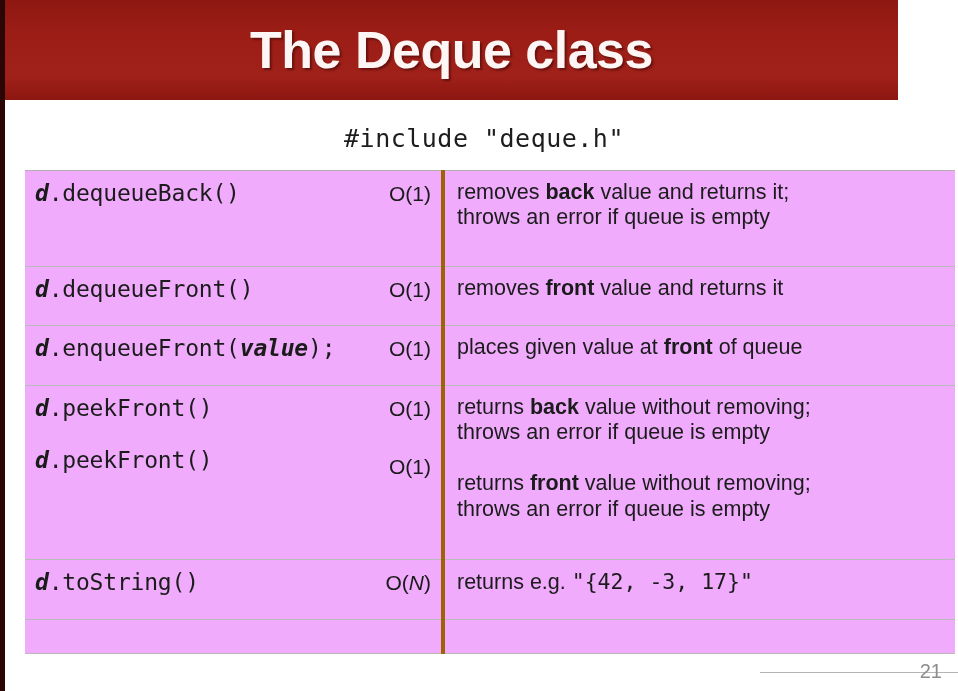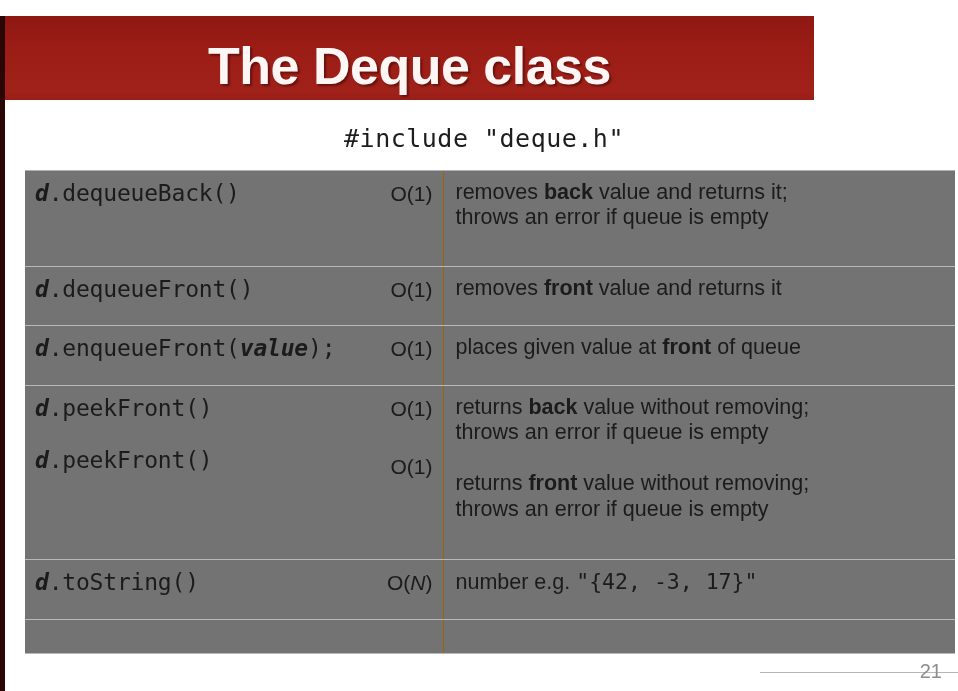--- a/index.html
+++ b/index.html
@@ -12,22 +12,22 @@
     background: #ffffff;
     font-family: "Liberation Sans", sans-serif;
     overflow: hidden;
     position: relative;
   }
 
   
   .slide-header {
     position: absolute;
     left: 0;
-    top: 16px;
-    width: 814px;
+    top: 0;
+    width: 898px;
     height: 100px;
     background: #9a1b15;
     background: linear-gradient(180deg, #8f1712 0%, #9c1d16 35%, #a0211a 75%, #8d1610 100%);
     box-sizing: border-box;
     border-left: 5px solid #2a0705;
     display: flex;
     align-items: center;
     justify-content: center;
     text-align: right;
   }
@@ -75,21 +75,21 @@
     border-collapse: collapse;
     table-layout: fixed;
     background: #fcfcfb;
   }
   .api-table td {
     border: 1px solid #b9b9b9;
     border-left: none;
     border-right: none;
     padding: 0;
     vertical-align: top;
-    background: #737373;
+    background: #f0abfc;
   }
   .api-table tr:first-child td { border-top: 1px solid #b0b0b0; }
 
   .col-sig   { width: 330px; }
   .col-cplx  { width: 88px; }
   .col-desc  { width: 512px; }
 
   td.cell-sig {
     padding: 9px 0 9px 10px;
     font-family: "DejaVu Sans Mono", "Liberation Mono", monospace;
@@ -101,21 +101,21 @@
   td.cell-cplx {
     padding: 11px 10px 1px 0;
     text-align: right;
     font-family: "Liberation Sans", sans-serif;
     font-size: 21px;
     color: #1b1b1b;
     white-space: nowrap;
   }
   td.cell-desc {
     padding: 9px 6px 24px 12px;
-    border-left: 1px solid #a16207;
+    border-left: 4px solid #a16207;
     font-family: "Liberation Sans", sans-serif;
     font-size: 21.5px;
     line-height: 1.18;
     color: #1b1b1b;
   }
 
   
   tr.tall td { height: 62px; }
   tr.merged td { height: 140px; }
 
@@ -202,21 +202,21 @@
           <div><span>returns </span><span class="bold">back</span><span> value without removing;</span><br><span>throws an error if queue is empty</span></div>
           <div class="desc-spacer"></div>
           <div><span>returns </span><span class="bold">front</span><span> value without removing;</span><br><span>throws an error if queue is empty</span></div>
         </td>
       </tr>
 
 
       <tr>
         <td class="cell-sig"><span class="mono-italic-bold">d</span><span>.</span><span>toString()</span></td>
         <td class="cell-cplx"><span>O(</span><span class="ital">N</span><span>)</span></td>
-        <td class="cell-desc"><span>number e.g. </span><span class="mono">"{42, -3, 17}"</span></td>
+        <td class="cell-desc"><span>returns e.g. </span><span class="mono">"{42, -3, 17}"</span></td>
       </tr>
 
       <tr>
         <td class="cell-sig"></td>
         <td class="cell-cplx"></td>
         <td class="cell-desc"></td>
       </tr>
 
     </tbody>
   </table>

